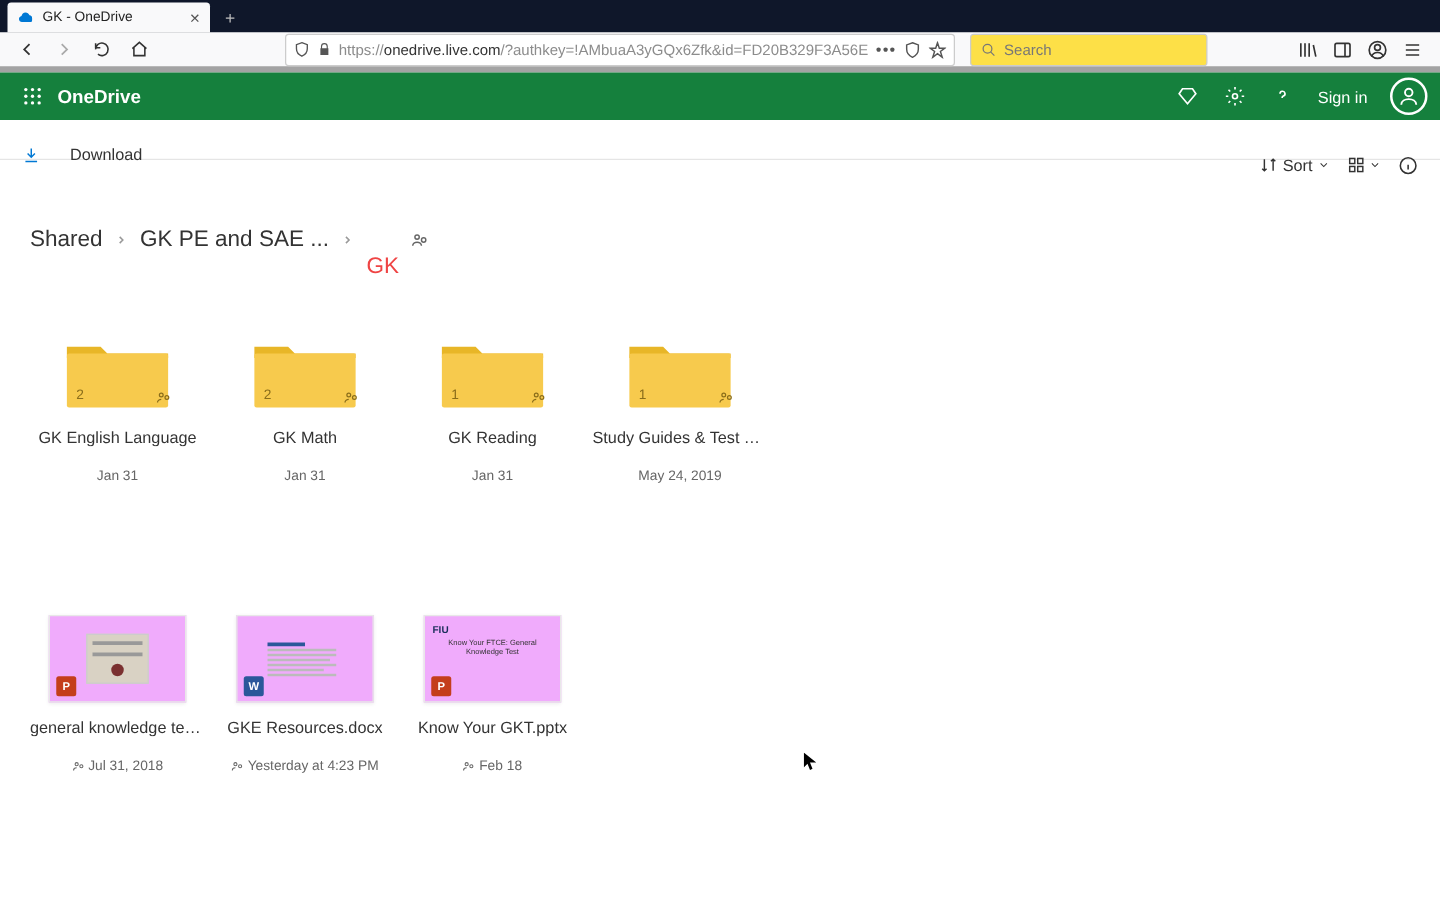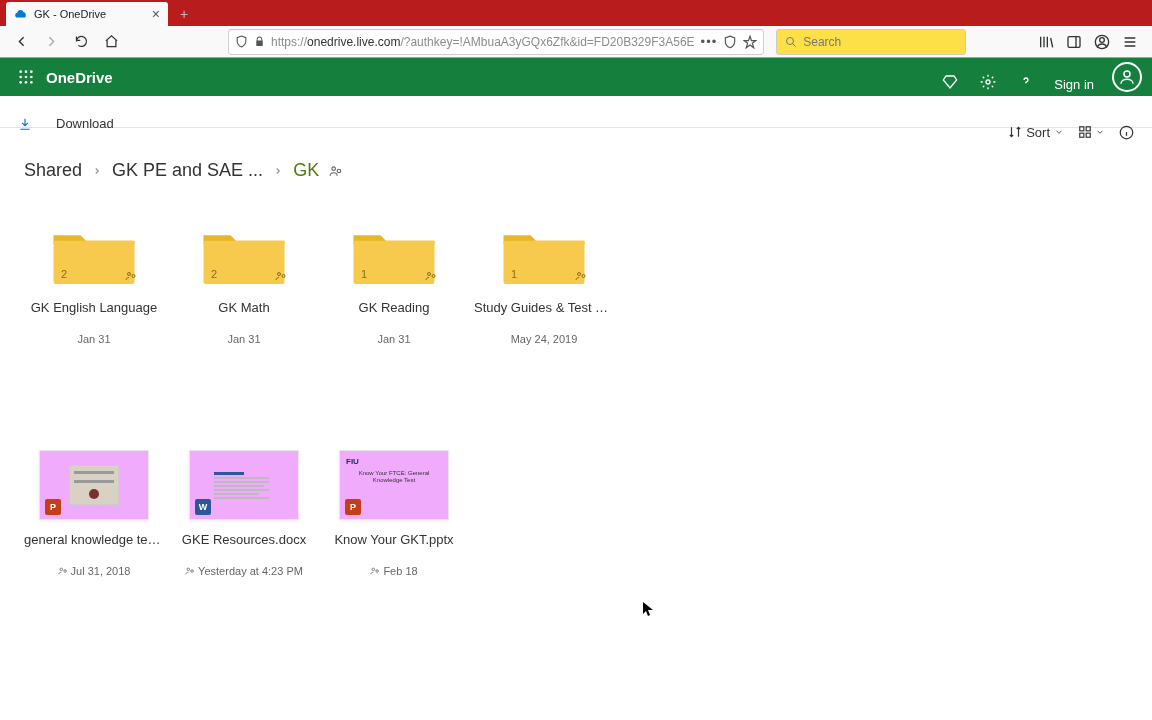--- a/index.html
+++ b/index.html
@@ -1,53 +1,53 @@
 <!DOCTYPE html>
 <html><head>
 <meta charset="utf-8">
 <style>
 * { margin: 0; padding: 0; box-sizing: border-box; font-family: "Segoe UI", -apple-system, sans-serif; }
 body { width: 1152px; height: 720px; overflow: hidden; background: #fff; }
 
 
-.browser-tabs { background: #b91c1c; height: 26px; display: flex; align-items: flex-end; padding-left: 6px; }
+.browser-tabs { background: #0f172a; height: 26px; display: flex; align-items: flex-end; padding-left: 6px; }
 .tab { background: #f9f9fa; height: 24px; width: 162px; display: flex; align-items: center; padding: 0 8px; border-radius: 3px 3px 0 0; gap: 6px; }
 .tab-favicon { width: 14px; height: 14px; }
 .tab-title { font-size: 11px; color: #222; flex: 1; white-space: nowrap; overflow: hidden; }
 .tab-close { font-size: 14px; color: #555; line-height: 1; }
 .new-tab { width: 24px; height: 24px; display: flex; align-items: center; justify-content: center; color: #bbb; font-size: 14px; margin-left: 4px; }
 
-.browser-toolbar { background: #f9f9fa; height: 32px; display: flex; align-items: center; padding: 0 8px; gap: 4px; border-bottom: 1px solid #a3a3a3; }
+.browser-toolbar { background: #f9f9fa; height: 32px; display: flex; align-items: center; padding: 0 8px; gap: 4px; border-bottom: 5px solid #a3a3a3; }
 .nav-btn { width: 26px; height: 26px; display: flex; align-items: center; justify-content: center; border-radius: 4px; color: #333; }
 .nav-btn.disabled { color: #aaa; }
 .url-bar { flex: 0 0 470px; margin-left: 100px; height: 26px; background: #fff; border: 1px solid #ccc; border-radius: 3px; display: flex; align-items: center; padding: 0 6px; gap: 6px; font-size: 12px; color: #555; }
 .url-text { flex: 1; white-space: nowrap; overflow: hidden; color: #8c8c8c; }
 .url-text .host { color: #333; }
 .reader-icons { display:flex; gap:6px; align-items:center; margin-left:auto;}
 .search-bar { width: 190px; height: 26px; background: #fde047; border: 1px solid #ccc; border-radius: 3px; display: flex; align-items: center; padding: 0 8px; gap: 6px; font-size: 12px; color: #777; margin-left: 8px; text-align: center; }
 .right-icons { margin-left: auto; display: flex; gap: 12px; align-items: center; padding-right: 6px; }
 
 
 .od-header { background: #15803d; color: #fff; height: 38px; display: flex; align-items: center; padding: 0 10px; }
 .waffle { width: 32px; height: 32px; display: flex; align-items: center; justify-content: center; }
 .od-logo { font-size: 15px; font-weight: 600; margin-left: 4px; }
-.od-header-right { margin-left: auto; display: flex; align-items: flex-end; gap: 18px; }
+.od-header-right { margin-left: auto; display: flex; align-items: center; gap: 18px; }
 .od-icon-btn { color: #fff; width: 20px; height: 20px; display: flex; align-items: center; justify-content: center; }
 .signin { font-size: 13px; }
 .avatar-circle { width: 30px; height: 30px; border: 2px solid #fff; border-radius: 50%; display: flex; align-items: center; justify-content: center; }
 
 
 .cmd-bar { height: 32px; border-bottom: 1px solid #e5e5e5; display: flex; align-items: center; padding: 0 18px; font-size: 13px; color: #333; }
 .cmd-left { display: flex; align-items: center; gap: 24px; margin-top: 24px; }
 .cmd-right { margin-left: auto; display: flex; align-items: center; gap: 14px; margin-top: 41px; }
 
 
 .breadcrumb { padding: 32px 24px 12px; display: flex; align-items: center; gap: 10px; font-size: 18px; color: #333; }
 .crumb { font-weight: 400; }
-.crumb.current { color: #4d7c0f; }
+.crumb.current { color: #ef4444; margin-top: 42px; }
 .crumb-sep { color: #999; font-size: 12px; }
 .shared-icon-bc { color: #666; }
 
 
 .file-grid { padding: 20px 24px; display: flex; flex-wrap: wrap; gap: 50px 10px; align-content: flex-start; }
 .file-item { width: 140px; display: flex; flex-direction: column; align-items: center; }
 .item-icon { width: 110px; height: 75px; display: flex; align-items: flex-end; justify-content: center; position: relative; margin-bottom: 12px; }
 .folder-svg { width: 90px; height: 64px; position: relative; }
 .folder-count { position: absolute; left: 22px; bottom: 8px; font-size: 11px; color: #8a6d1a; }
 .folder-share { position: absolute; right: 12px; bottom: 6px; color: #8a6d1a; }

